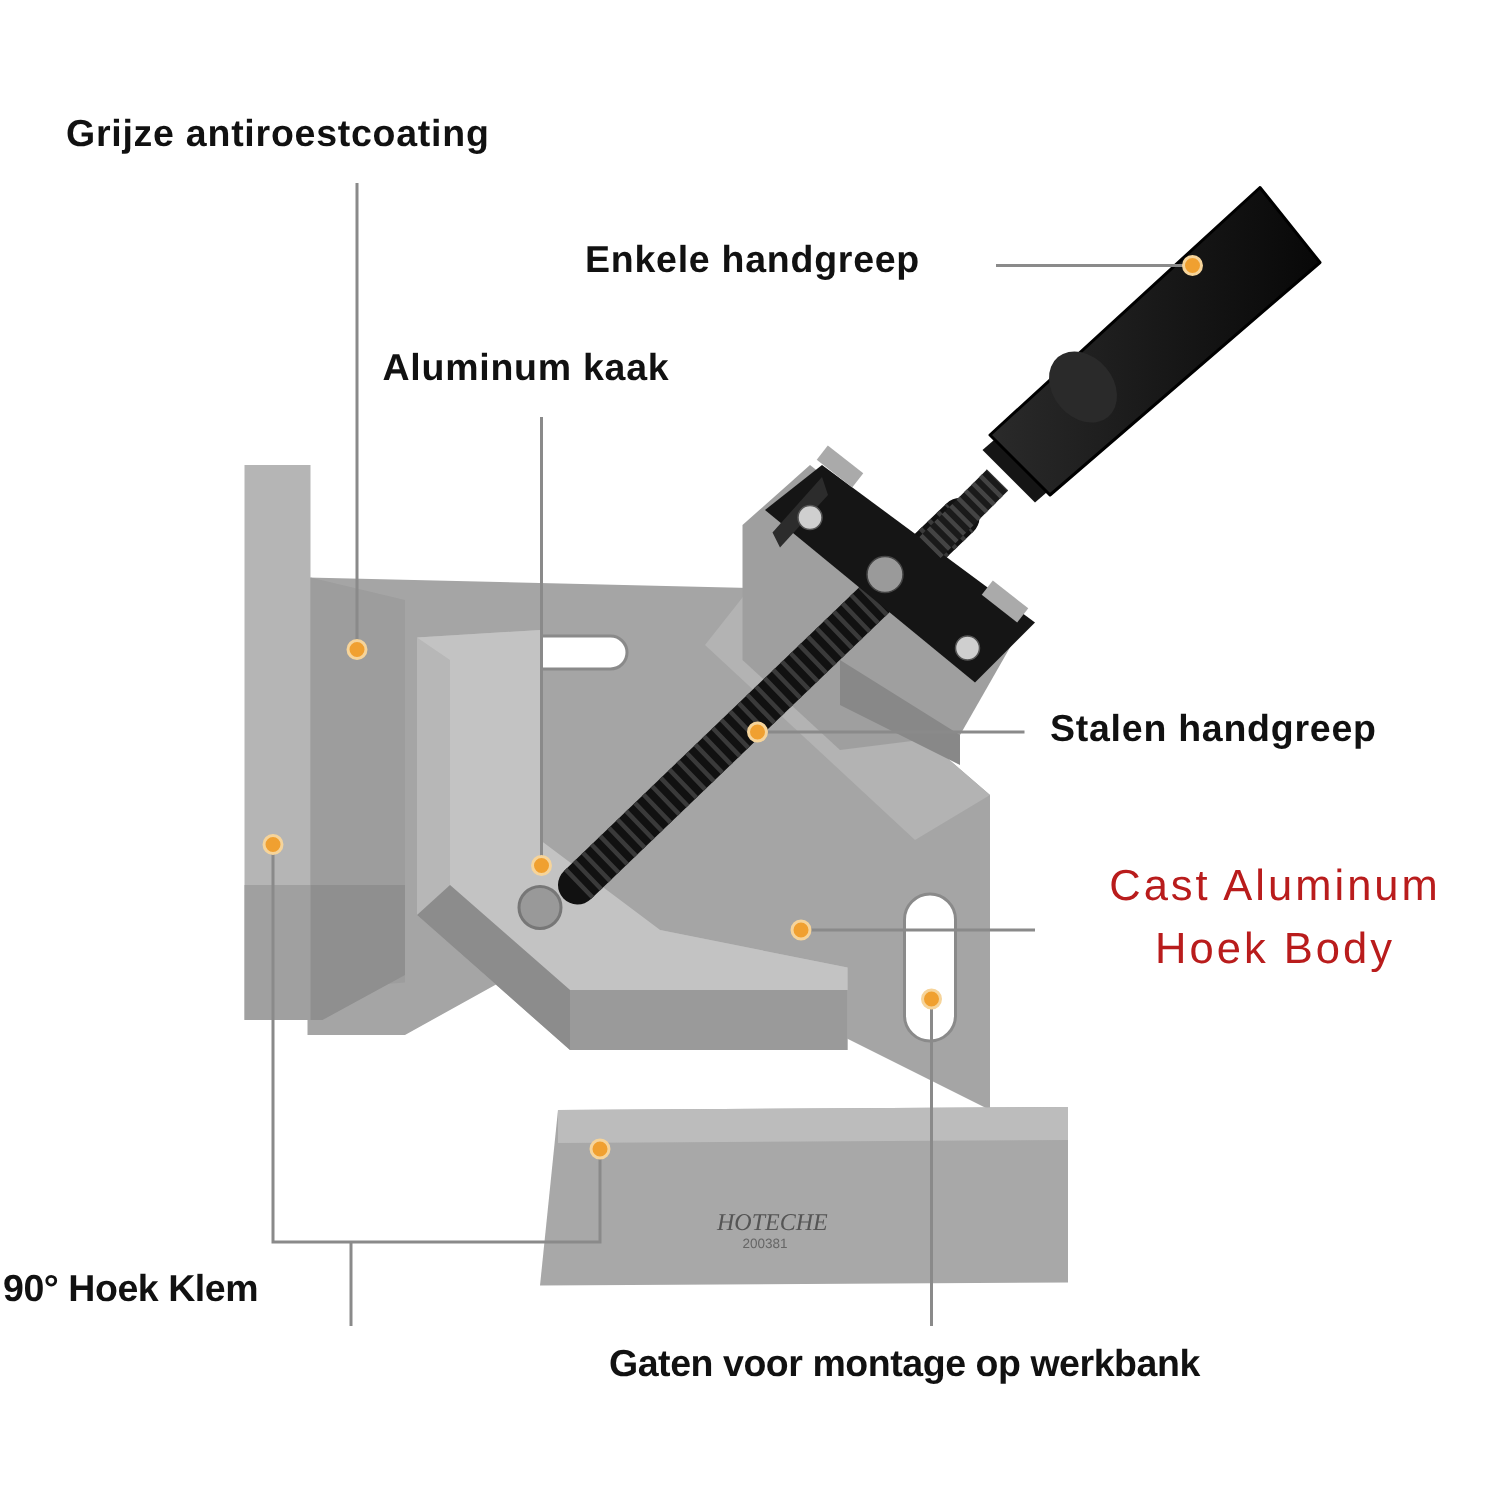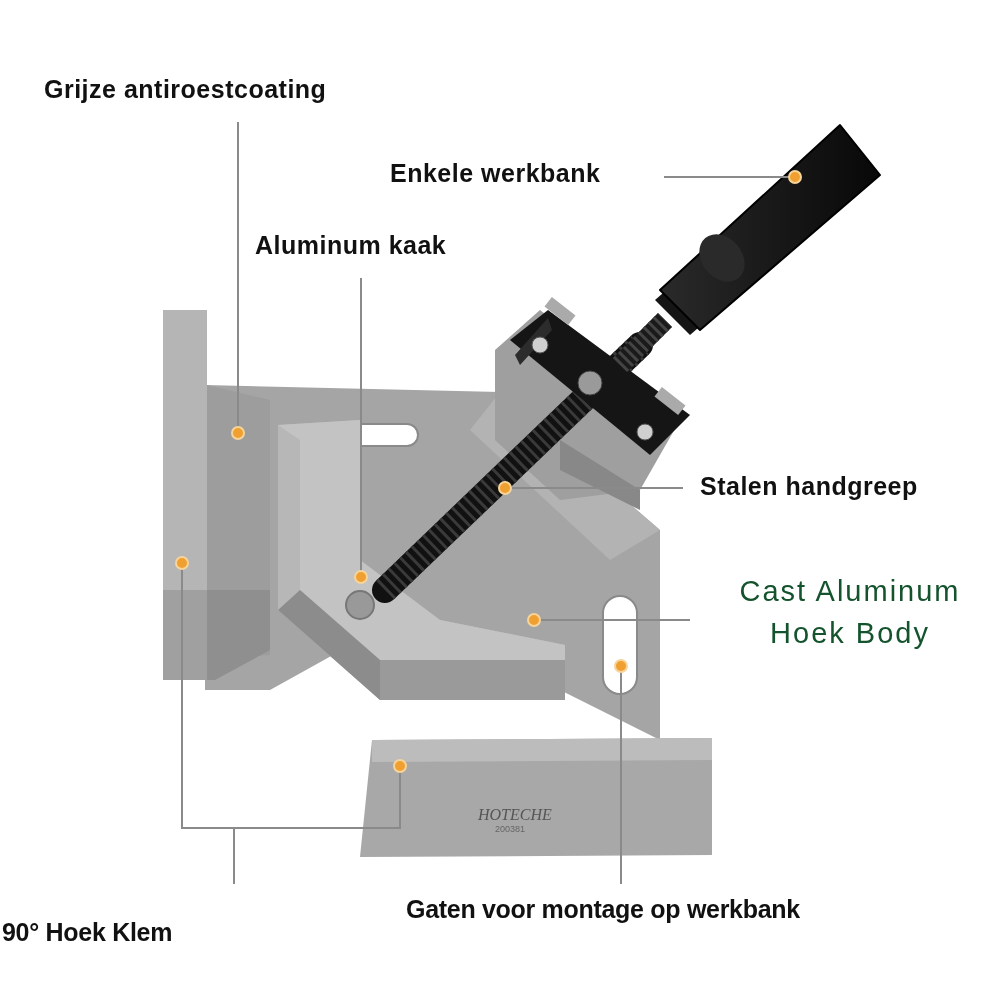--- a/index.html
+++ b/index.html
@@ -1,18 +1,18 @@
 <!DOCTYPE html>
 <html><head>
 <meta charset="utf-8">
 <style>
   html,body{margin:0;padding:0;background:#ffffff;}
   body{width:1000px;height:1000px;position:relative;overflow:hidden;font-family:"Liberation Sans",sans-serif;}
   .label{position:absolute;font-weight:bold;color:#111;font-size:25px;white-space:nowrap;letter-spacing:0.5px;}
-  .label.en{font-weight:normal;font-size:29px;letter-spacing:2px;color:#14532d;text-align:center;line-height:42px;}
+  .label.en{font-weight:normal;font-size:29px;letter-spacing:2px;color:#b91c1c;text-align:center;line-height:42px;}
   .label.cond{letter-spacing:-0.3px;}
   svg.art{position:absolute;left:0;top:0;}
 </style>
 </head>
 <body>
 
 <svg class="art" width="1000" height="1000" viewBox="0 0 1000 1000">
   <defs>
     <linearGradient id="gface" x1="0" y1="0" x2="1" y2="1">
       <stop offset="0" stop-color="#b8b8b8"></stop>
@@ -104,21 +104,21 @@
     <circle cx="361" cy="577" r="6"></circle>
     <circle cx="505" cy="488" r="6"></circle>
     <circle cx="534" cy="620" r="6"></circle>
     <circle cx="182" cy="563" r="6"></circle>
     <circle cx="400" cy="766" r="6"></circle>
     <circle cx="621" cy="666" r="6"></circle>
   </g>
 </svg>
 
 <div class="label" style="left:44px;top:75px;">Grijze antiroestcoating</div>
-<div class="label" style="left:390px;top:159px;">Enkele werkbank</div>
+<div class="label" style="left:390px;top:159px;">Enkele handgreep</div>
 <div class="label" style="left:255px;top:231px;">Aluminum kaak</div>
 <div class="label" style="left:700px;top:472px;">Stalen handgreep</div>
 <div class="label en" style="left:700px;top:570px;width:300px;">
   <div>Cast Aluminum</div>
   <div>Hoek Body</div>
 </div>
-<div class="label cond" style="left:2px;top:918px;">90° Hoek Klem</div>
+<div class="label cond" style="left:2px;top:845px;">90° Hoek Klem</div>
 <div class="label cond" style="left:382px;top:895px;margin-left:24px;">Gaten voor montage op werkbank</div>
 
 </body></html>

